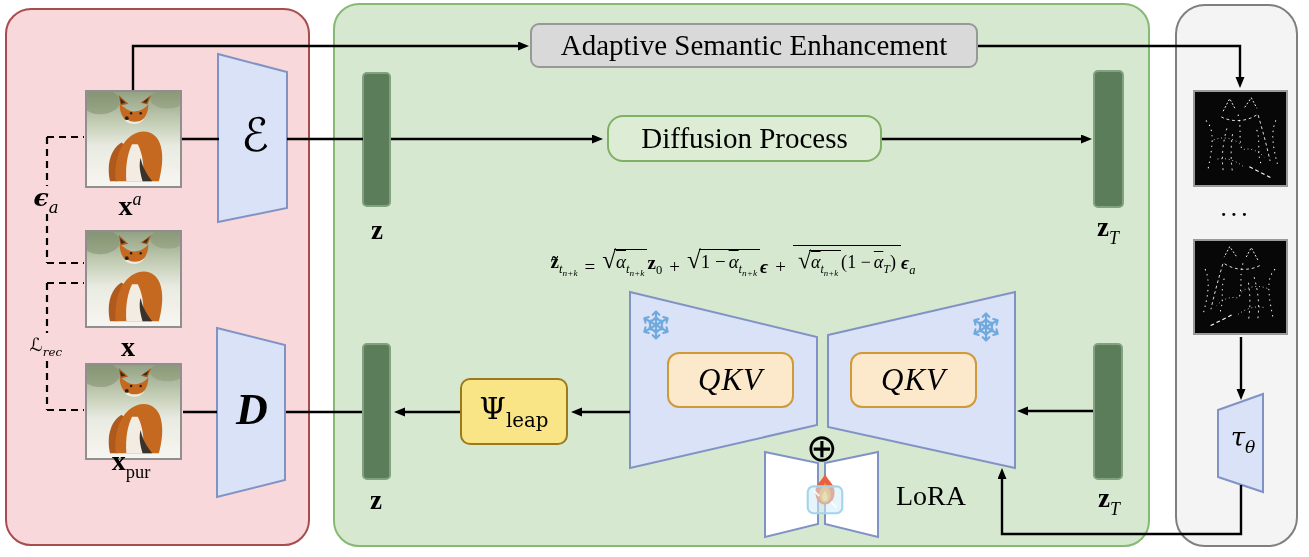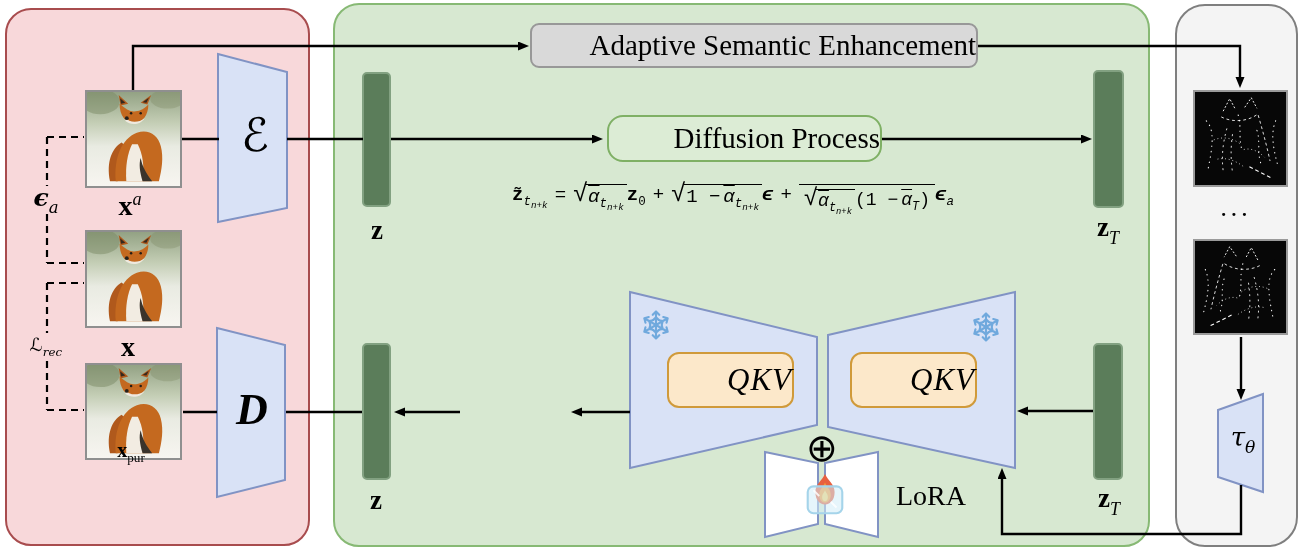--- a/index.html
+++ b/index.html
@@ -14,21 +14,21 @@
               background:var(--gray-bg,#f4f4f4);border:2.5px solid var(--gray-border,#7f7f7f);z-index:1;}
   .layer{position:absolute;left:0;top:0;width:1309px;height:557px;pointer-events:none;}
   .layer.shapes{z-index:2;}
   .layer.lines{z-index:5;}
   .trap{fill:var(--trap-fill,#d9e2f6);stroke:var(--trap-border,#8193c4);stroke-width:2;}
   .trap.white{fill:var(--lora-fill,#ffffff);}
   .img-frame{position:absolute;box-sizing:border-box;border:2px solid #8f8f8f;background:#fff;z-index:3;}
   .img-frame svg{display:block;width:100%;height:100%;}
   .bar{position:absolute;background:var(--bar-fill,#5b7d5a);border:2px solid var(--bar-border,#82a181);
        border-radius:5px;box-sizing:border-box;z-index:3;}
-  .box{position:absolute;display:flex;align-items:center;justify-content:flex-end;
+  .box{position:absolute;display:flex;align-items:center;justify-content:center;
        box-sizing:border-box;z-index:3;white-space:nowrap;}
   .box.ase{background:var(--ase-fill,#d9d9d9);border:2px solid var(--ase-border,#989898);
            border-radius:9px;font-size:29px;}
   .box.diff{background:var(--diff-fill,#dcecd5);border:2px solid var(--diff-border,#7fb065);
             border-radius:16px;font-size:29px;}
   .box.qkv{background:var(--qkv-fill,#fce8ca);border:2.5px solid var(--qkv-border,#d09a3a);
            border-radius:12px;font-size:31px;font-style:italic;letter-spacing:1px;}
   .box.psi{background:var(--psi-fill,#f9e585);border:2.5px solid var(--psi-border,#9a7b1c);
            border-radius:10px;font-size:30px;font-family:"DejaVu Serif","DejaVu Sans",serif;}
   .lbl{position:absolute;transform:translate(-50%,-50%);white-space:nowrap;z-index:3;line-height:1;}
@@ -38,22 +38,22 @@
   .ol{text-decoration:overline;}
   .s1{font-size:66%;vertical-align:-0.42em;}
   .s2{font-size:74%;vertical-align:-0.32em;}
   .sup{font-size:65%;vertical-align:0.55em;font-style:italic;}
   .sp{margin-left:3px;}
   .abs{position:absolute;z-index:3;}
   .snow path{stroke:var(--snowflake,#70a9dd);stroke-width:1.7;fill:none;stroke-linecap:round;}
   .ln{stroke:var(--line,#000);stroke-width:2.4;fill:none;}
   .dash{stroke:var(--line,#000);stroke-width:2.2;fill:none;stroke-dasharray:7 5;}
   .formula{position:absolute;left:448px;top:184px;width:570px;height:94px;z-index:3;
-           display:flex;align-items:flex-start;justify-content:center;
-           font-family:Liberation Mono, monospace;font-size:19px;}
+           display:flex;align-items:flex-end;justify-content:center;
+           font-family:Liberation Serif, serif;font-size:19px;}
   .op{margin:0 7px;}
   .sqrt{display:inline-flex;align-items:flex-start;}
   .rad{font-size:1.32em;line-height:0.85;margin-right:-2px;}
   .vinc{border-top:1.7px solid #000;padding:1px 3px 0 2px;display:inline-block;}
   .frac{display:inline-flex;flex-direction:column;align-items:center;vertical-align:middle;font-size:0.95em;}
   .frac .num{padding:0 5px 3px 5px;}
   .frac .den{border-top:1.8px solid #000;padding:4px 5px 0 5px;}
   .oplus{font-family:"DejaVu Sans",sans-serif;font-size:38px;}
   .dots{font-weight:bold;letter-spacing:4px;font-size:19px;}
 </style>
@@ -153,26 +153,29 @@
   </div>
   <div class="box diff" style="left:607px;top:115px;width:275px;height:47px">
     <span>Diffusion Process</span>
   </div>
   <div class="box qkv" style="left:667px;top:352px;width:127px;height:56px">
     <span>QKV</span>
   </div>
   <div class="box qkv" style="left:850px;top:352px;width:127px;height:56px">
     <span>QKV</span>
   </div>
+  <div class="box psi" style="left:460px;top:378px;width:108px;height:67px">
+    <span><span>Ψ</span><span class="s1">leap</span></span>
+  </div>
 
   <div class="lbl math" style="left:46px;top:201px;font-size:25px"><span class="b it">ϵ</span><span class="s1 it">a</span></div>
   <div class="lbl math" style="left:46px;top:347px;font-size:18px"><span>ℒ</span><span class="s1 it">rec</span></div>
   <div class="lbl" style="left:130px;top:205px;font-size:28px"><span class="b">x</span><span class="sup">a</span></div>
   <div class="lbl" style="left:128px;top:347px;font-size:28px"><span class="b">x</span></div>
-  <div class="lbl" style="left:131px;top:452px;font-size:20px"><span class="b">x</span><span class="s1">pur</span></div>
+  <div class="lbl" style="left:131px;top:464px;font-size:28px"><span class="b">x</span><span class="s1">pur</span></div>
   <div class="lbl math" style="left:255px;top:135px;font-size:46px"><span>ℰ</span></div>
   <div class="lbl" style="left:252px;top:410px;font-size:44px"><span class="b it">D</span></div>
 
   <div class="lbl" style="left:377px;top:230px;font-size:27px"><span class="b">z</span></div>
   <div class="lbl" style="left:1108px;top:231px;font-size:27px"><span class="b">z</span><span class="s1 it">T</span></div>
   <div class="lbl" style="left:376px;top:500px;font-size:27px"><span class="b">z</span></div>
   <div class="lbl" style="left:1109px;top:502px;font-size:27px"><span class="b">z</span><span class="s1 it">T</span></div>
   <div class="lbl" style="left:931px;top:496px;font-size:28px"><span>LoRA</span></div>
   <div class="lbl oplus" style="left:822px;top:448px"><span>⊕</span></div>
 

